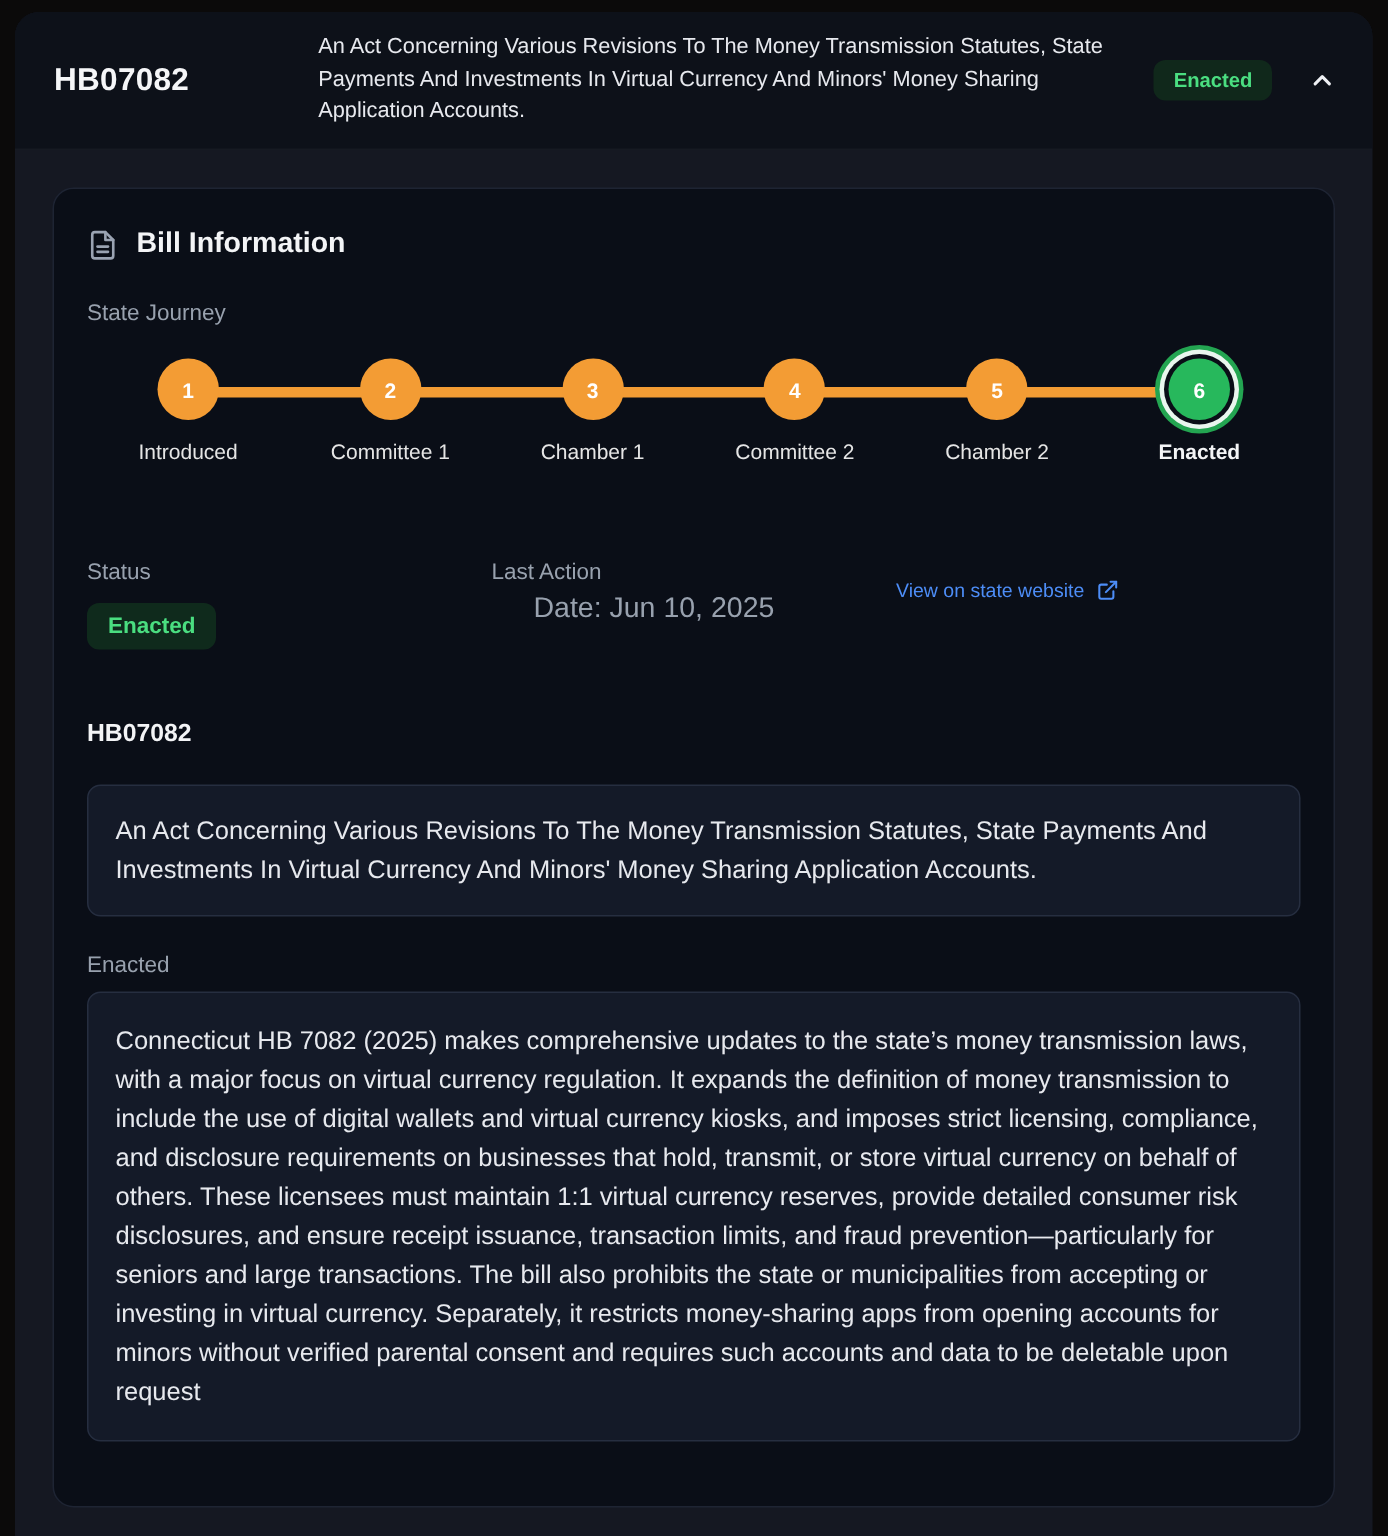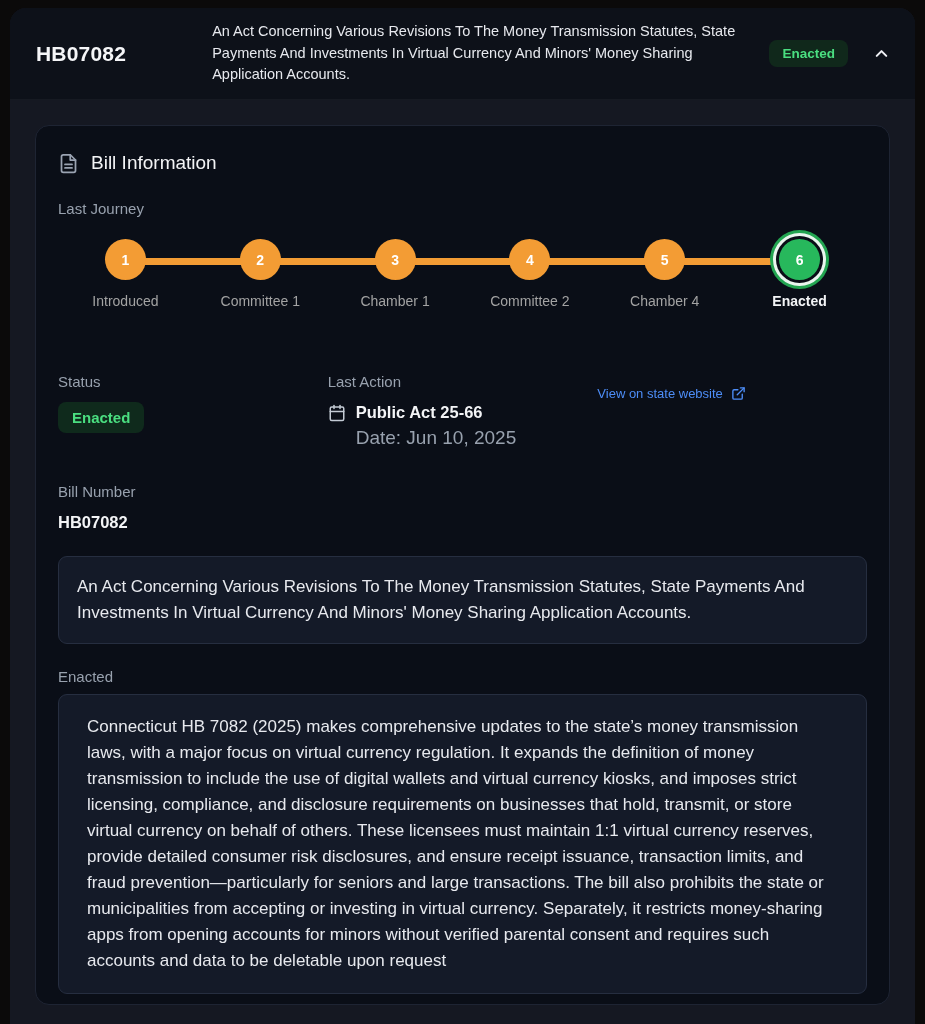--- a/index.html
+++ b/index.html
@@ -18,37 +18,37 @@
   .badge { background:#10281b; color:#4ade80; font-size:13.5px; font-weight:600;
     padding:6px 13px; border-radius:8px; white-space:nowrap; }
   .chev { margin-left:24px; color:#eef0f4; display:flex; cursor:pointer; }
 
   
   .card { margin:25px 25px 0 25px; height:880px; background:#0a0e17;
     border:1px solid #1e2433; border-radius:14px; padding:26px 22px 20px 22px;
     overflow:hidden; }
 
   .card-head { display:flex; align-items:center; gap:12px; color:#f3f4f6;
-    font-size:19px; font-weight:400; margin-bottom:26px; }
+    font-size:19px; font-weight:700; margin-bottom:26px; }
   .card-head .ic { color:#9aa3b2; display:flex; }
 
   .label { color:#98a1ae; font-size:15px; font-weight:500; }
 
   
   .journey { position:relative; margin:22px 0 0 0; }
   .j-track { position:absolute; top:19px; left:8.333%; right:8.333%; height:7px;
     background:#f39c34; border-radius:4px; }
   .j-steps { position:relative; display:flex; }
   .j-step { flex:1; display:flex; flex-direction:column; align-items:center; }
   .dot { width:41px; height:41px; border-radius:50%; background:#f39c34;
     color:#fff; font-size:14px; font-weight:700; display:flex; align-items:center;
     justify-content:center; position:relative; z-index:1; }
   .j-step.done .dot { background:#27b85c;
     box-shadow:0 0 0 3px #0a0e17, 0 0 0 6px #e9f6ee, 0 0 0 9px #23a551; }
-  .step-label { margin-top:13px; font-size:14px; color:#a3a3a3; }
+  .step-label { margin-top:13px; font-size:14px; color:#e5e5e5; }
   .j-step.done .step-label { color:#f3f4f6; font-weight:700; }
 
   
   .grid { display:grid; grid-template-columns:1fr 1fr 1fr; margin-top:64px;
     row-gap:34px; }
   .status-badge { display:inline-block; margin-top:12px; background:#0f2a1c;
     color:#4ade80; font-size:15px; font-weight:600; padding:7px 14px;
     border-radius:8px; }
   .la-row { display:flex; align-items:center; gap:10px; margin-top:13px;
     color:#f3f4f6; font-size:16.5px; font-weight:600; }
@@ -56,21 +56,21 @@
   .la-date { margin-left:28px; margin-top:5px; font-size:19px; color:#98a1ae; }
   .link { display:inline-flex; align-items:center; gap:8px; margin-top:13px;
     color:#4d8df7; font-size:13px; cursor:pointer; text-decoration:none; }
   .bill-num { margin-top:13px; color:#f3f4f6; font-size:16.5px; font-weight:600; }
 
   
   .field-block { margin-top:24px; }
   .box { margin-top:9px; background:#141a28; border:1px solid #262e40;
     border-radius:9px; padding:17px 18px; color:#e7e9ee; font-size:17px;
     line-height:26px; }
-  .box.summary { padding:19px 28px; }
+  .box.summary { padding:19px 18px; }
 </style>
 </head>
 <body>
 
 <div class="panel">
 
   <div class="hdr">
     <div class="hdr-id">HB07082</div>
     <div class="hdr-title">An Act Concerning Various Revisions To The Money Transmission Statutes, State Payments And Investments In Virtual Currency And Minors' Money Sharing Application Accounts.</div>
     <div class="badge">Enacted</div>
@@ -88,21 +88,21 @@
         <svg width="21" height="21" viewBox="0 0 24 24" fill="none" stroke="currentColor" stroke-width="2" stroke-linecap="round" stroke-linejoin="round">
             <path d="M14 2H6a2 2 0 0 0-2 2v16a2 2 0 0 0 2 2h12a2 2 0 0 0 2-2V8z"></path>
             <polyline points="14 2 14 8 20 8"></polyline>
             <line x1="8" y1="13" x2="16" y2="13"></line>
             <line x1="8" y1="17" x2="16" y2="17"></line>
           </svg>
       </span>
       <span>Bill Information</span>
     </div>
 
-    <div class="label">Last Journey</div>
+    <div class="label">State Journey</div>
 
     <div class="journey">
       <div class="j-track"></div>
       <div class="j-steps">
         <div class="j-step">
           <div class="dot">1</div>
           <div class="step-label">Introduced</div>
         </div>
         <div class="j-step">
           <div class="dot">2</div>
@@ -111,66 +111,54 @@
         <div class="j-step">
           <div class="dot">3</div>
           <div class="step-label">Chamber 1</div>
         </div>
         <div class="j-step">
           <div class="dot">4</div>
           <div class="step-label">Committee 2</div>
         </div>
         <div class="j-step">
           <div class="dot">5</div>
-          <div class="step-label">Chamber 4</div>
+          <div class="step-label">Chamber 2</div>
         </div>
         <div class="j-step done">
           <div class="dot">6</div>
           <div class="step-label">Enacted</div>
         </div>
       </div>
     </div>
 
     <div class="grid">
       <div>
         <div class="label">Status</div>
         <span class="status-badge">Enacted</span>
       </div>
 
       <div>
         <div class="label">Last Action</div>
-        <div class="la-row">
-          <span class="ic">
-            <svg width="18" height="18" viewBox="0 0 24 24" fill="none" stroke="currentColor" stroke-width="2" stroke-linecap="round" stroke-linejoin="round">
-                <rect x="3" y="4" width="18" height="18" rx="2"></rect>
-                <line x1="16" y1="2" x2="16" y2="6"></line>
-                <line x1="8" y1="2" x2="8" y2="6"></line>
-                <line x1="3" y1="10" x2="21" y2="10"></line>
-              </svg>
-          </span>
-          <span>Public Act 25-66</span>
-        </div>
         <div class="la-date">Date: Jun 10, 2025</div>
       </div>
 
       <div>
         <a class="link">
           <span>View on state website</span>
           <span style="display:flex;">
             <svg width="15" height="15" viewBox="0 0 24 24" fill="none" stroke="currentColor" stroke-width="2.2" stroke-linecap="round" stroke-linejoin="round">
                 <path d="M18 13v6a2 2 0 0 1-2 2H5a2 2 0 0 1-2-2V8a2 2 0 0 1 2-2h6"></path>
                 <polyline points="15 3 21 3 21 9"></polyline>
                 <line x1="10" y1="14" x2="21" y2="3"></line>
               </svg>
           </span>
         </a>
       </div>
 
       <div>
-        <div class="label">Bill Number</div>
         <div class="bill-num">HB07082</div>
       </div>
     </div>
 
     <div class="field-block">
       <div class="box">An Act Concerning Various Revisions To The Money Transmission Statutes, State Payments And Investments In Virtual Currency And Minors' Money Sharing Application Accounts.</div>
     </div>
 
     <div class="field-block">
       <div class="label">Enacted</div>

